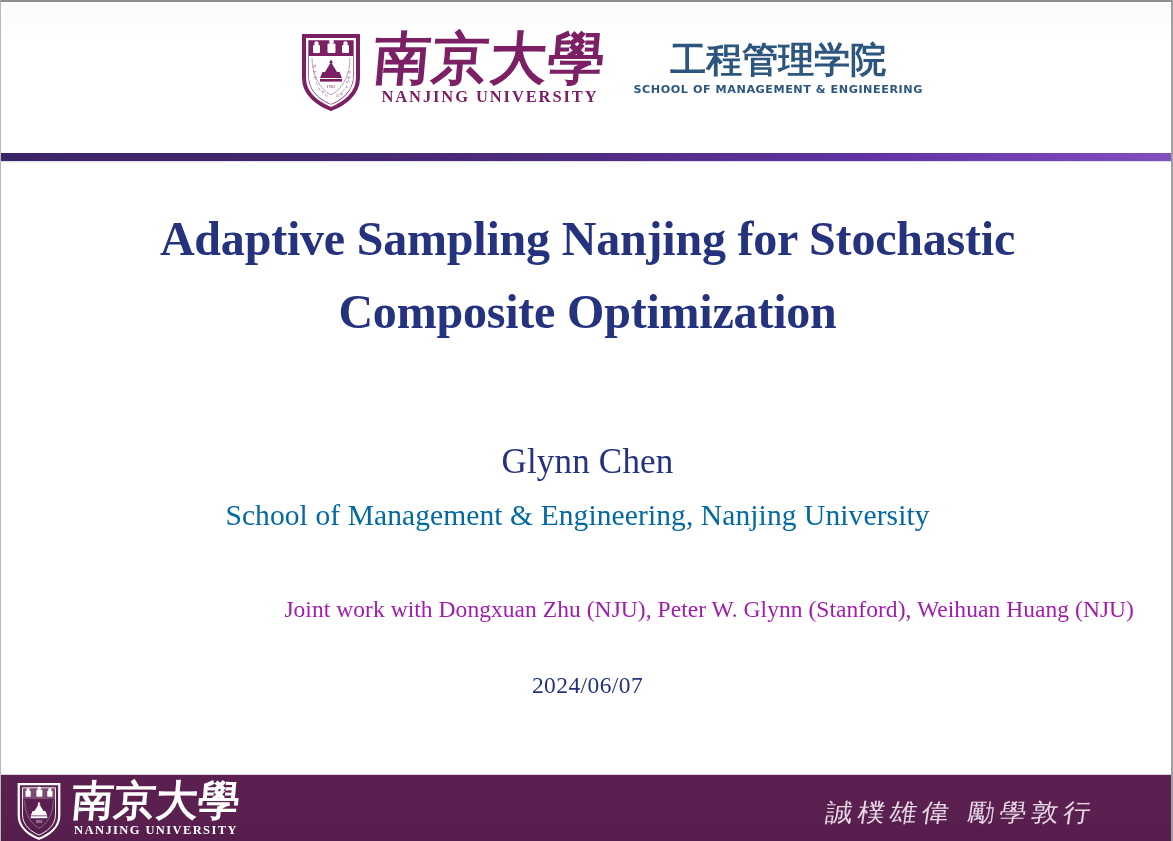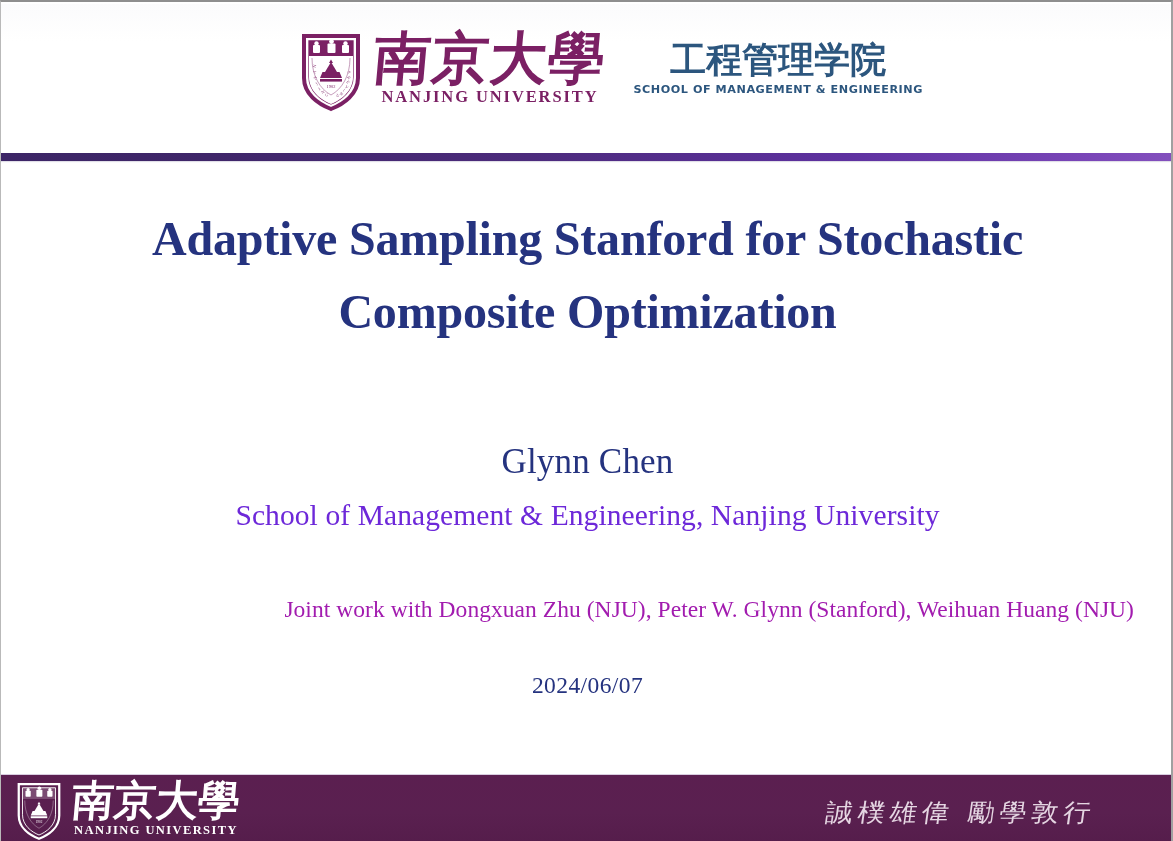--- a/index.html
+++ b/index.html
@@ -148,25 +148,25 @@
     text-align: center;
     color: #25337f;
     font-family: "Liberation Serif", serif;
     font-weight: 400;
     font-size: 35px;
     letter-spacing: 0.2px;
   }
 
   .affiliation {
     position: absolute;
-    left: 60px;
+    left: 50px;
     top: 338px;
     width: 1053px;
     text-align: center;
-    color: #6d28d9;
+    color: #0369a1;
     font-family: "Liberation Serif", serif;
     font-weight: 400;
     font-size: 29.5px;
     letter-spacing: 0.1px;
   }
 
   .joint-work {
     position: absolute;
     left: 40px;
     top: 435px;
@@ -308,21 +308,21 @@
         <div class="sme-cn">工程管理学院</div>
         <div class="sme-en">SCHOOL OF MANAGEMENT &amp; ENGINEERING</div>
       </div>
 
     </div>
   </div>
 
   <div class="header-rule"></div>
 
   <div class="content">
-    <div class="title">Adaptive Sampling Stanford for Stochastic Composite Optimization</div>
+    <div class="title">Adaptive Sampling Nanjing for Stochastic Composite Optimization</div>
     <div class="author">Glynn Chen</div>
     <div class="affiliation">School of Management &amp; Engineering, Nanjing University</div>
     <div class="joint-work">Joint work with Dongxuan Zhu (NJU), Peter W. Glynn (Stanford), Weihuan Huang (NJU)</div>
     <div class="date">2024/06/07</div>
   </div>
 
   <div class="footer-bar">
 
     <div class="footer-logo">
       <svg class="footer-crest" viewBox="0 0 62 80">

